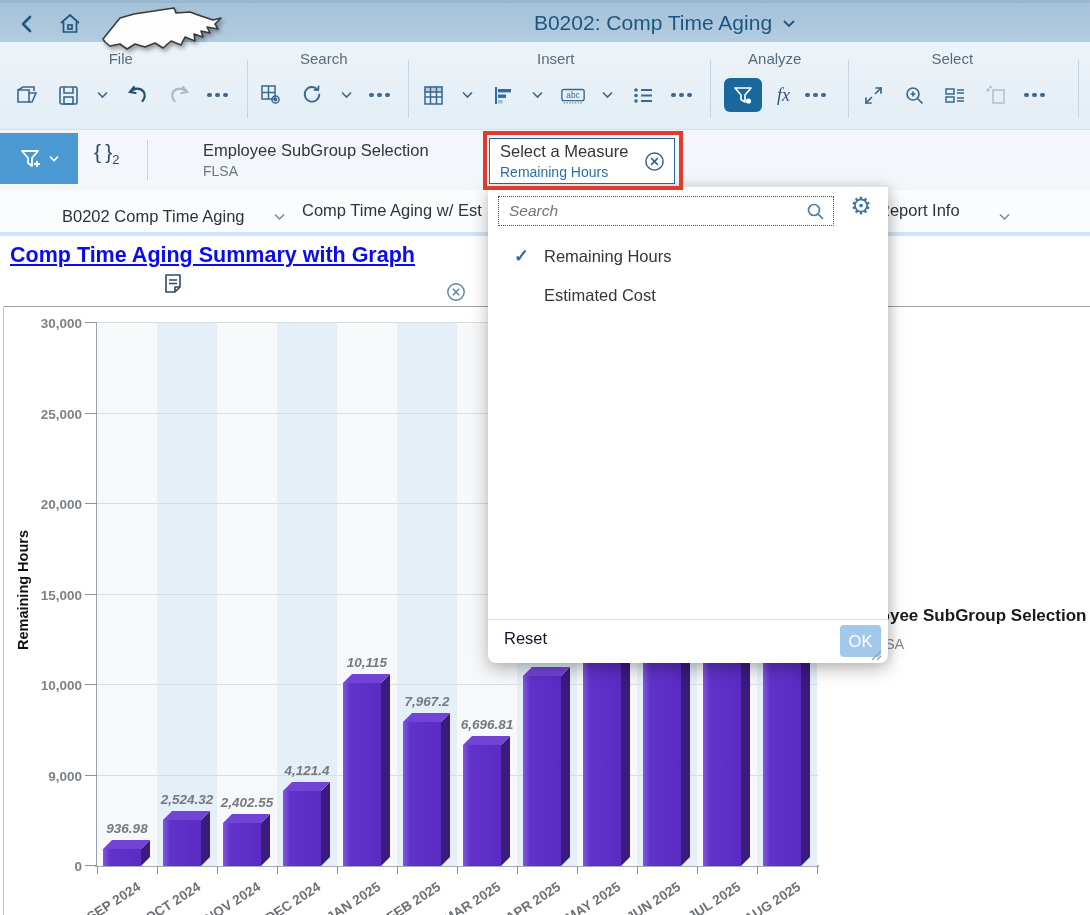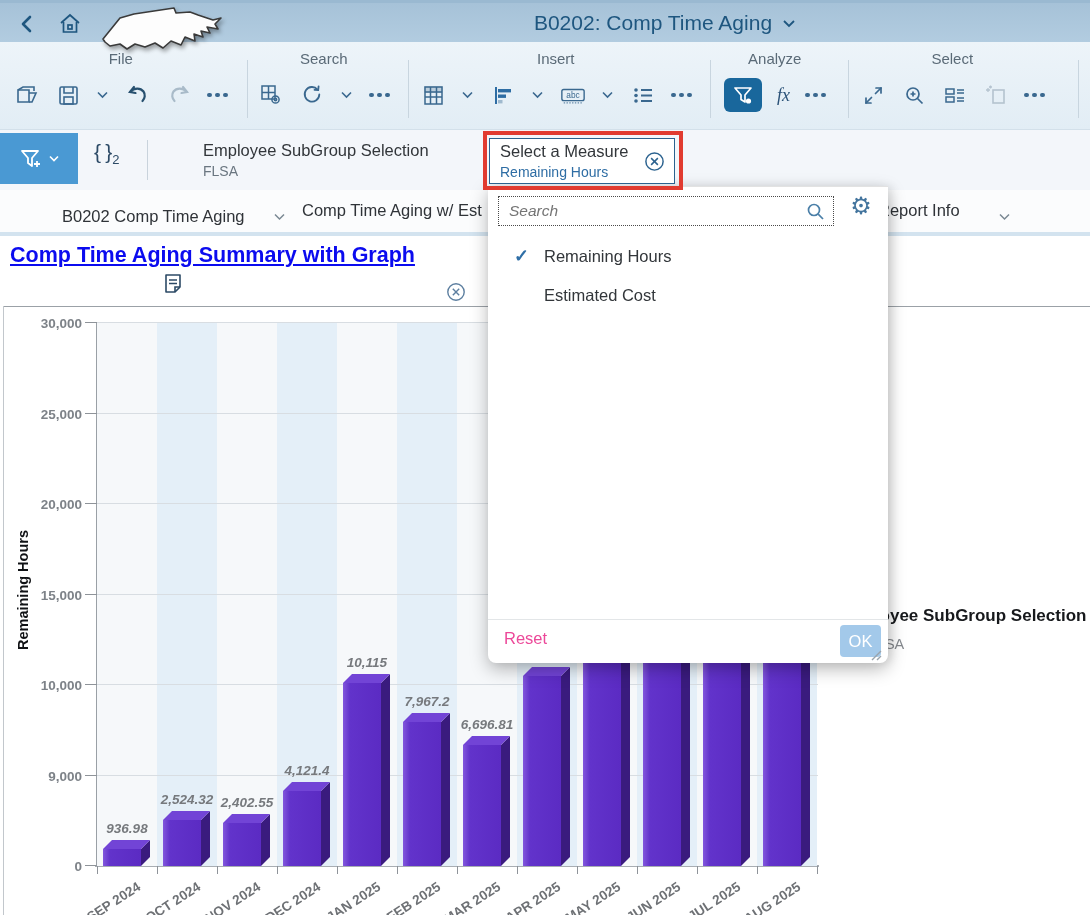--- a/index.html
+++ b/index.html
@@ -89,21 +89,21 @@
          border-radius:0 0 8px 8px;box-shadow:0 6px 18px rgba(0,0,0,.28),4px 0 10px rgba(0,0,0,.07);
          border-top:1px solid #E2E2E2;box-sizing:border-box;}
   .search-box{position:absolute;left:10px;top:9px;width:336px;height:30px;border:1px dotted #4a4a4a;
               box-sizing:border-box;background:#fff;display:flex;align-items:center;}
   .search-box input{border:0;outline:0;flex:1;font-size:15.5px;font-style:italic;color:#555;
                     padding:0 6px 0 10px;font-family:"Liberation Sans",sans-serif;background:transparent;}
   .gear{position:absolute;left:358px;top:5px;font-size:24px;color:#44759E;width:30px;text-align:center;}
   .mitem{position:absolute;left:0;width:100%;height:34px;display:flex;align-items:center;font-size:16.5px;color:#32363A;}
   .mitem .ck{width:30px;margin-left:26px;color:#2F6FA7;font-size:18px;font-weight:bold;}
   .pfoot-line{position:absolute;left:0;top:432px;width:100%;height:1px;background:#E3E6E8;}
-  .reset{position:absolute;left:16px;top:442px;font-size:16.5px;color:#ec4899;}
+  .reset{position:absolute;left:16px;top:442px;font-size:16.5px;color:#0f172a;}
   .okbtn{position:absolute;left:352px;top:438px;width:41px;height:32px;background:#A3C9EA;color:#fff;
          font-size:16.5px;border:0;border-radius:4px;font-family:"Liberation Sans",sans-serif;}
   .rz{position:absolute;left:380px;top:460px;}
 </style>
 </head>
 <body>
 
 <div class="app">
 
   <div class="hdr">

